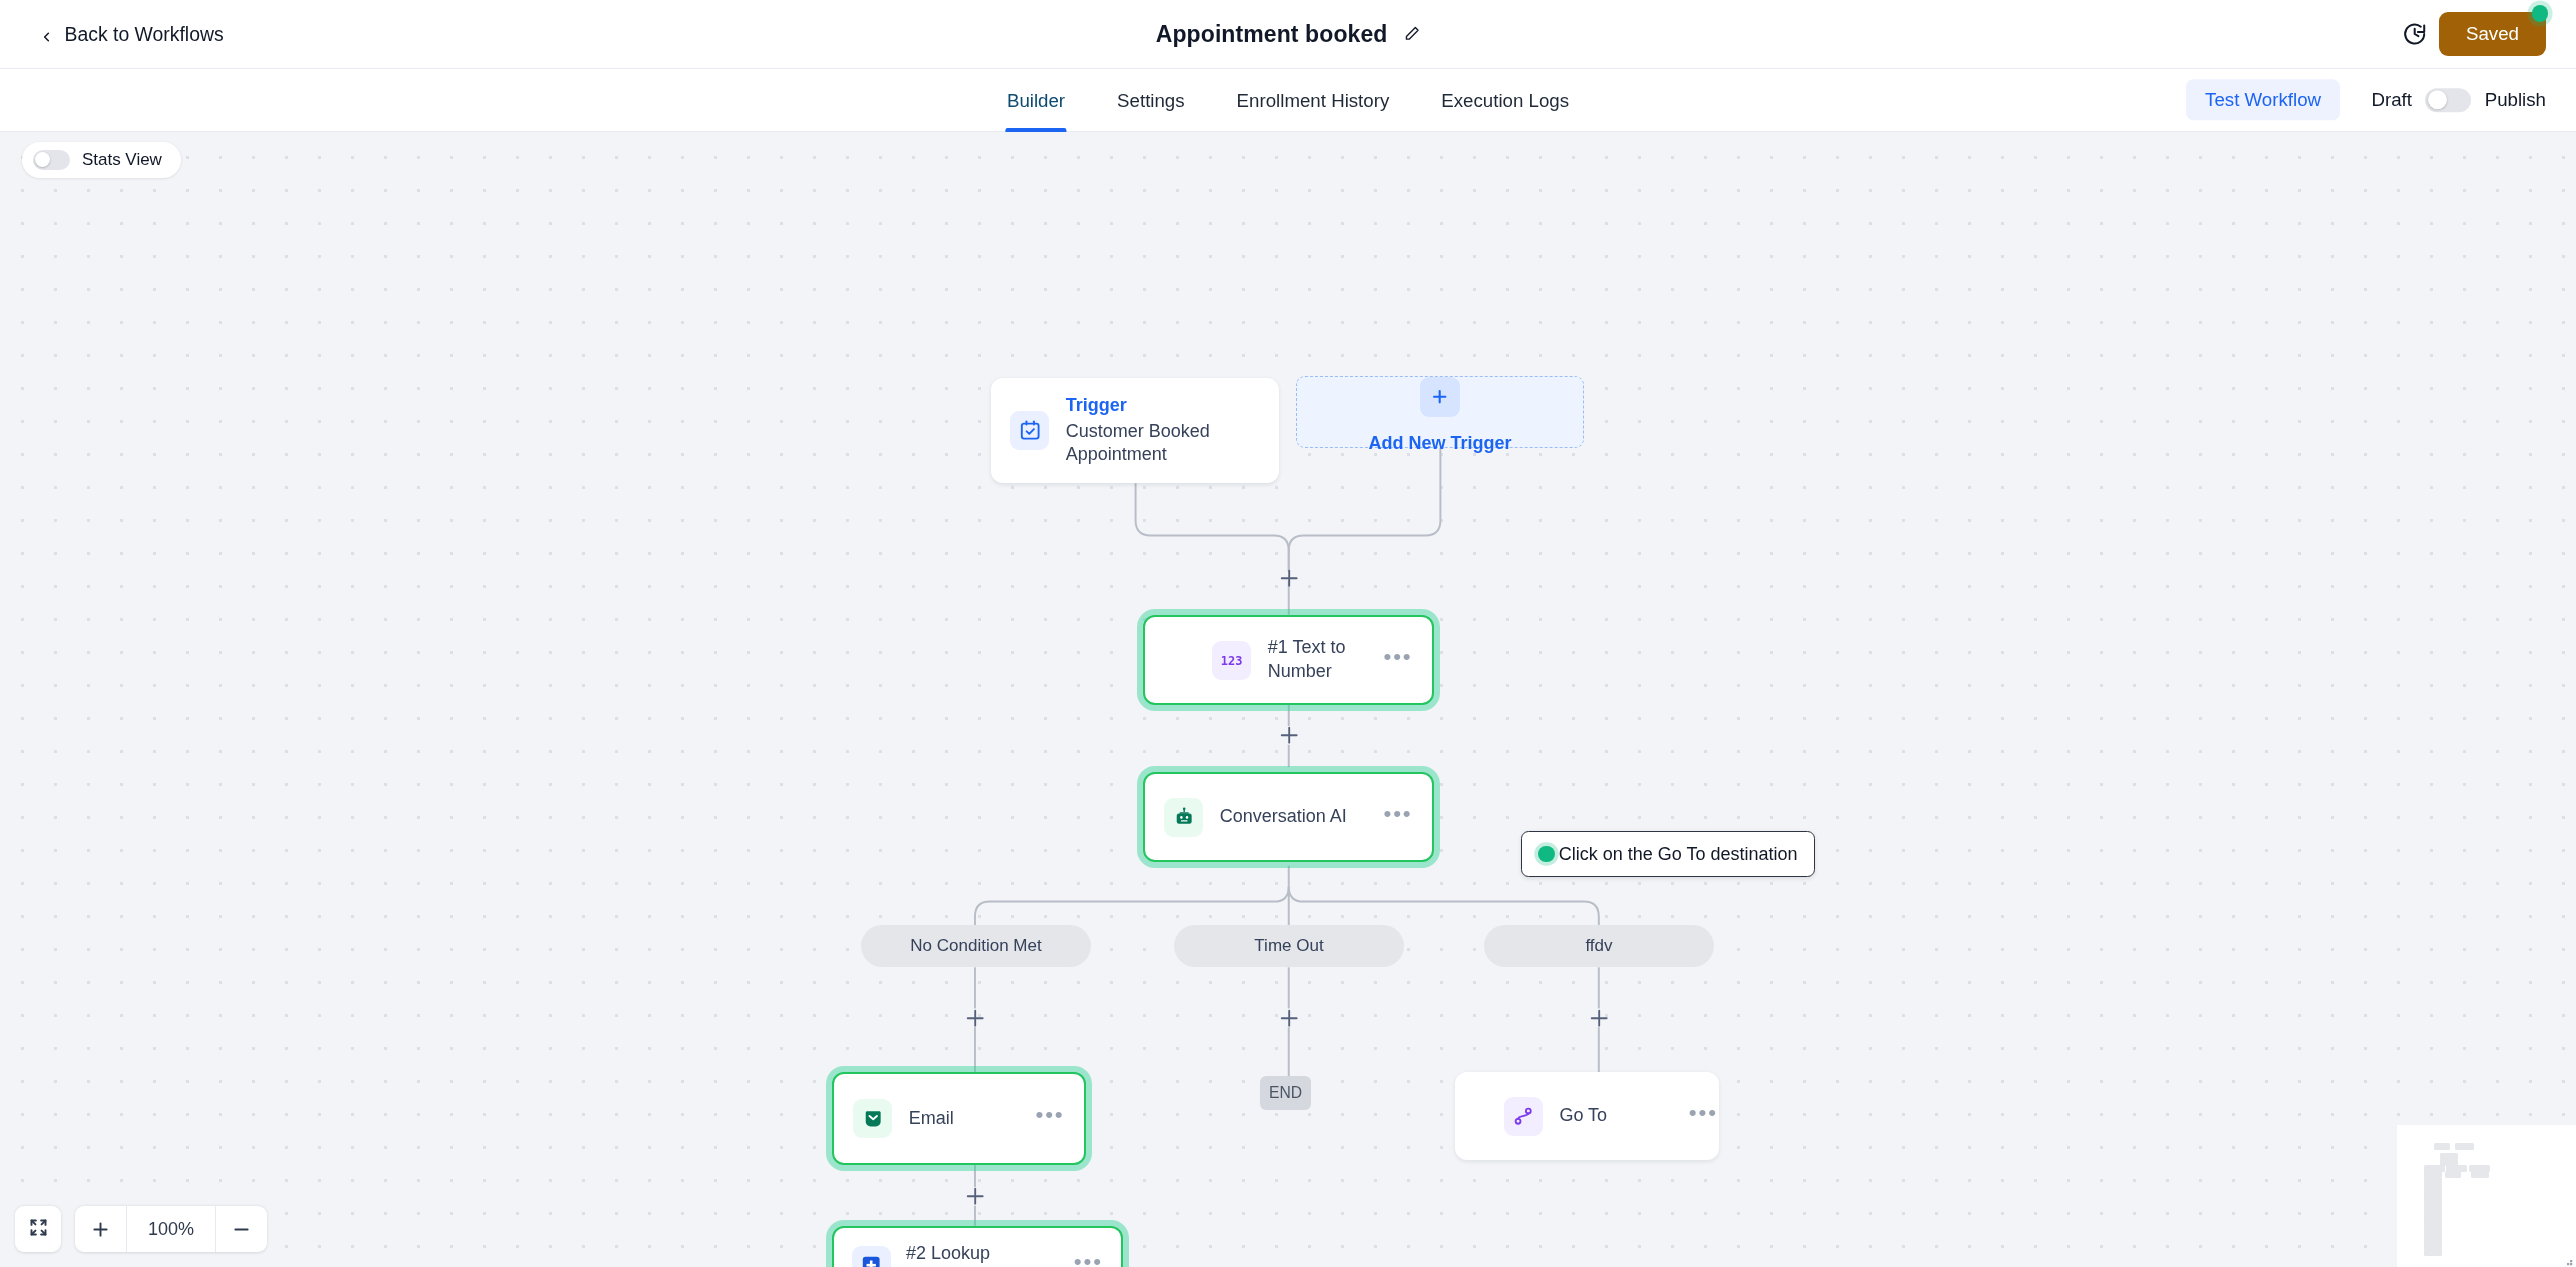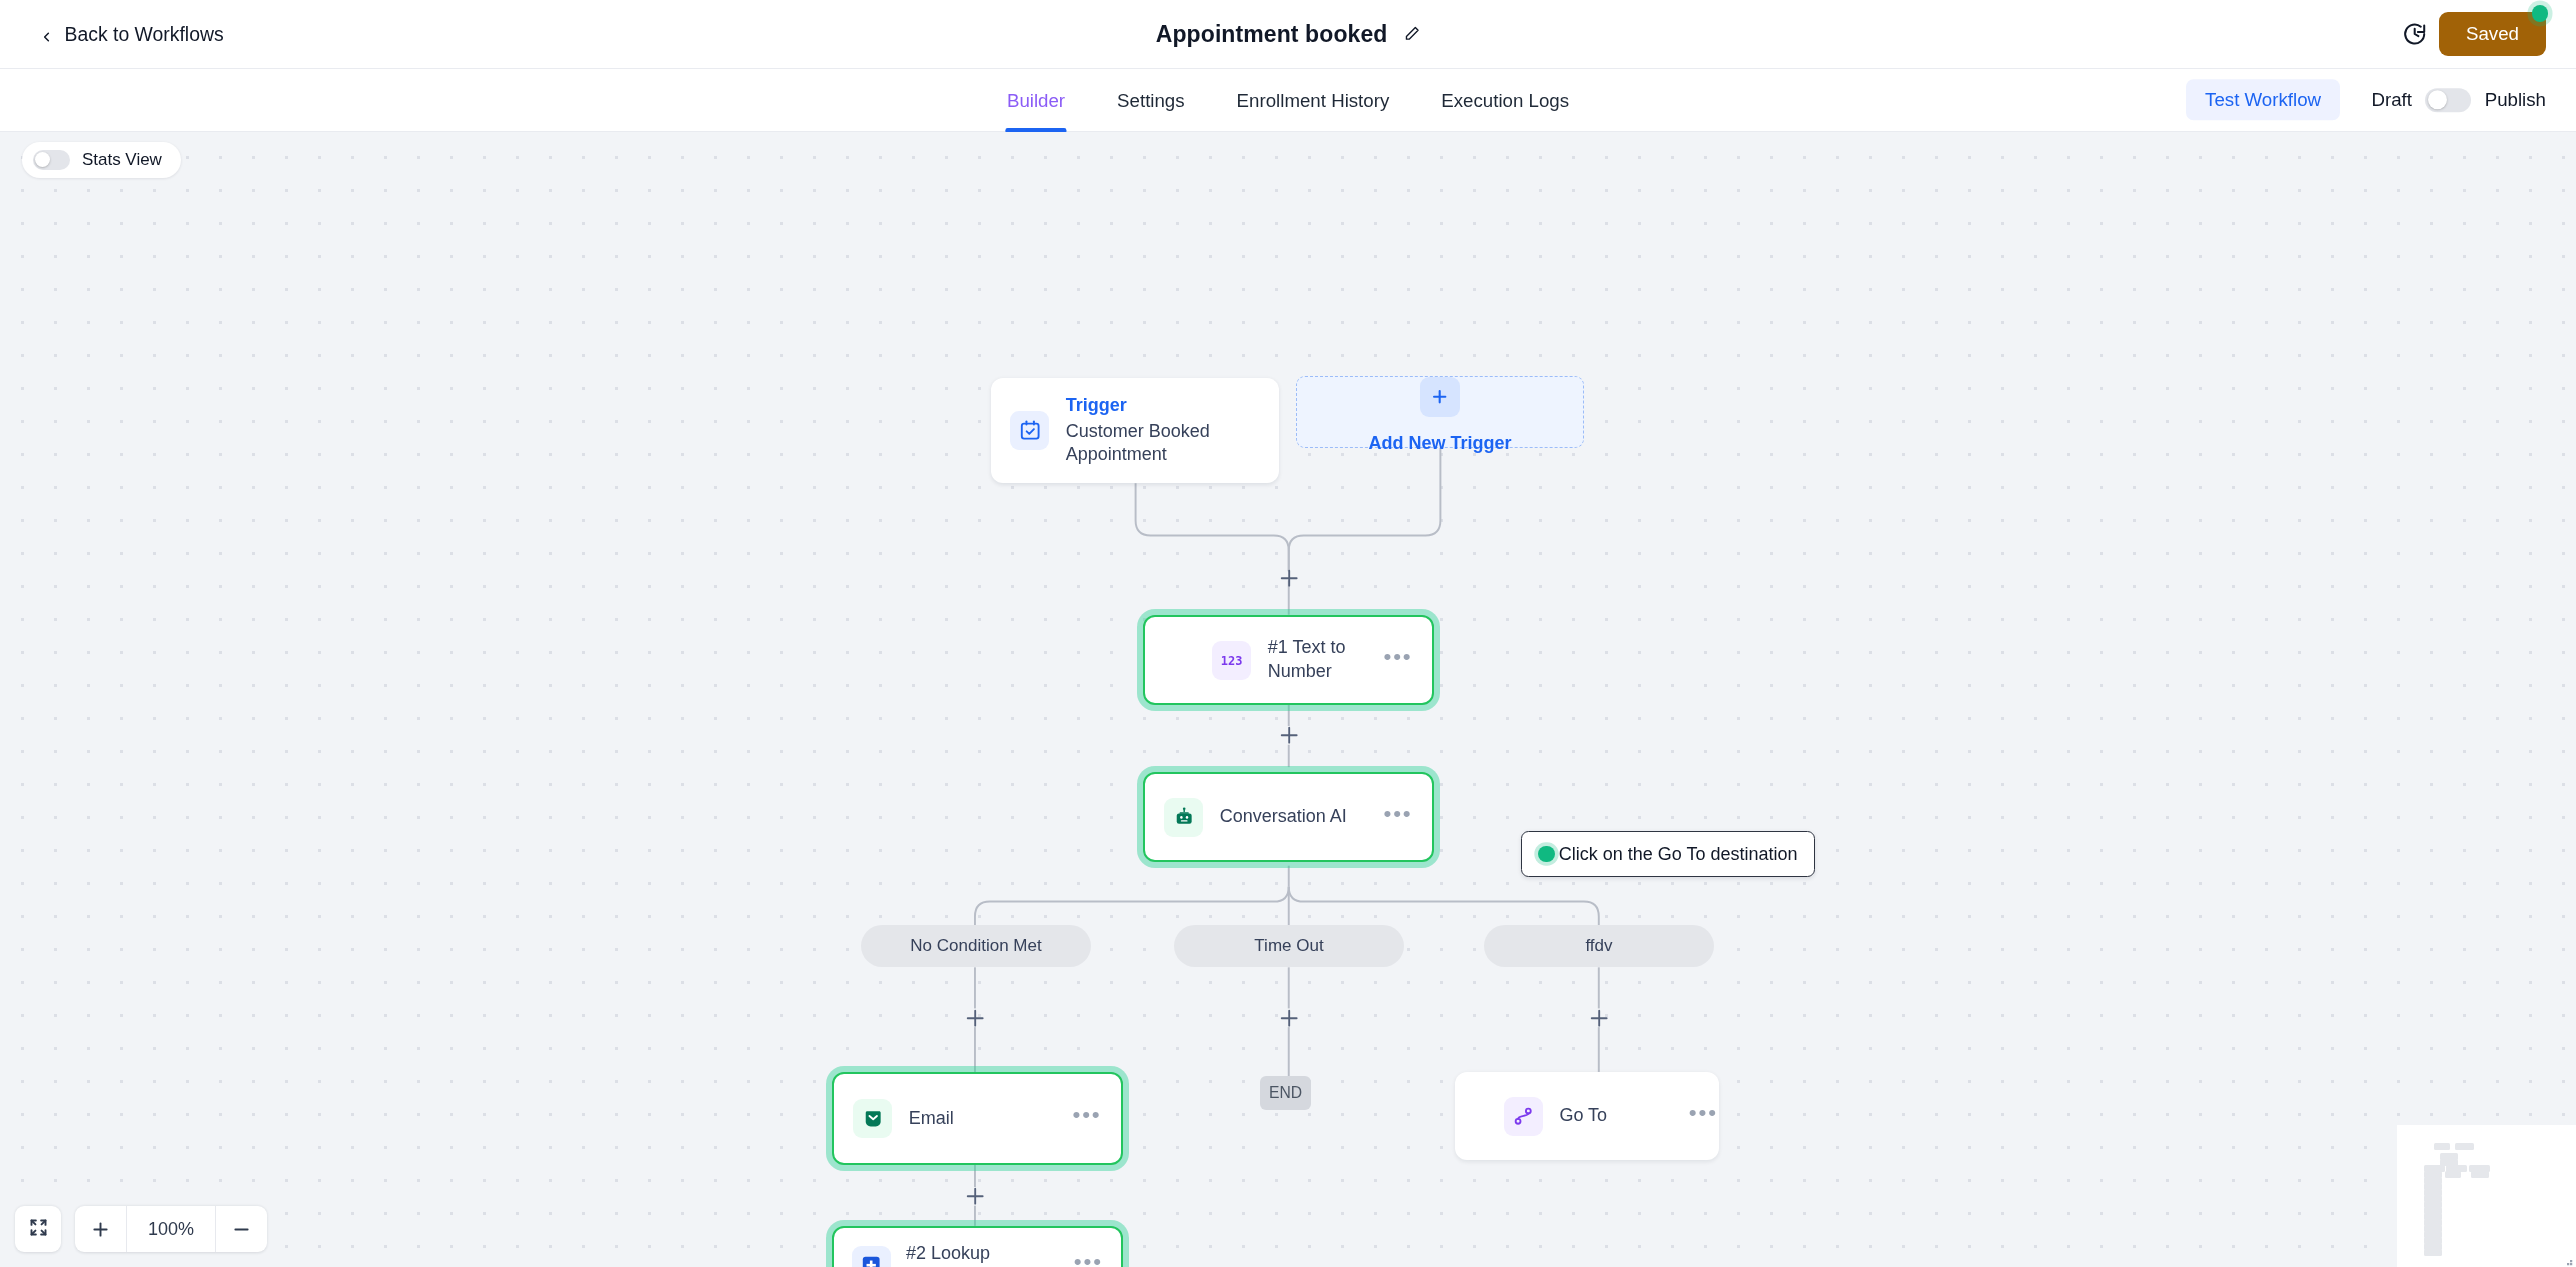--- a/index.html
+++ b/index.html
@@ -47,21 +47,21 @@
     background: #ffffff; border-bottom: 0.7px solid #e9ebf0;
   }
   .tabs {
     position: absolute; left: 50%; transform: translateX(-50%);
     top: 0; height: 63px; display: flex; align-items: center; gap: 49px;
   }
   .tab {
     position: relative; font-size: 18.7px; color: #1f2937; cursor: pointer;
     height: 63px; display: flex; align-items: center; padding: 0 1.5px;
   }
-  .tab.active { color: #8b5cf6; font-weight: 500; }
+  .tab.active { color: #0c4a6e; font-weight: 500; }
   .tab.active::after {
     content: ""; position: absolute; left: 0; right: 0; bottom: 0;
     height: 4.5px; background: #1c64f2; border-radius: 2.2px 2.2px 0 0;
   }
   .tabbar-right {
     position: absolute; right: 30px; top: 50%; transform: translateY(-50%);
     display: flex; align-items: center; gap: 31px;
   }
   .test-wf {
     background: #eef2ff; color: #1c64f2; border: none; border-radius: 7.5px;
@@ -404,21 +404,21 @@
     </div>
     <div class="pill" style="left:1174px; top:793px; width:230px;">
       <span>Time Out</span>
     </div>
     <div class="pill" style="left:1484px; top:793px; width:230px;">
       <span>ffdv</span>
     </div>
 
     <div class="end-badge">END</div>
 
-    <div class="node hl" style="left:832px; top:940px; width:291px; height:93px; padding:0 19.4px; gap:16.4px;">
+    <div class="node hl" style="left:832px; top:940px; width:254px; height:93px; padding:0 19.4px; gap:16.4px;">
       <span class="icon-box icon-green">
         <svg viewBox="0 0 24 24" width="22.4" height="22.4" fill="#047857">
           <path d="M4 6.2c0-.9.7-1.6 1.6-1.6h12.8c.9 0 1.6.7 1.6 1.6v9.3c0 2.9-2.4 5.3-5.3 5.3h-5.4C6.4 20.8 4 18.4 4 15.5z"></path>
           <path d="M8 9.6l4 3.6 4-3.6" fill="none" stroke="#ffffff" stroke-width="2" stroke-linecap="round" stroke-linejoin="round"></path>
         </svg>
       </span>
       <span class="node-label">Email</span>
       <span class="dots">•••</span>
     </div>
 

